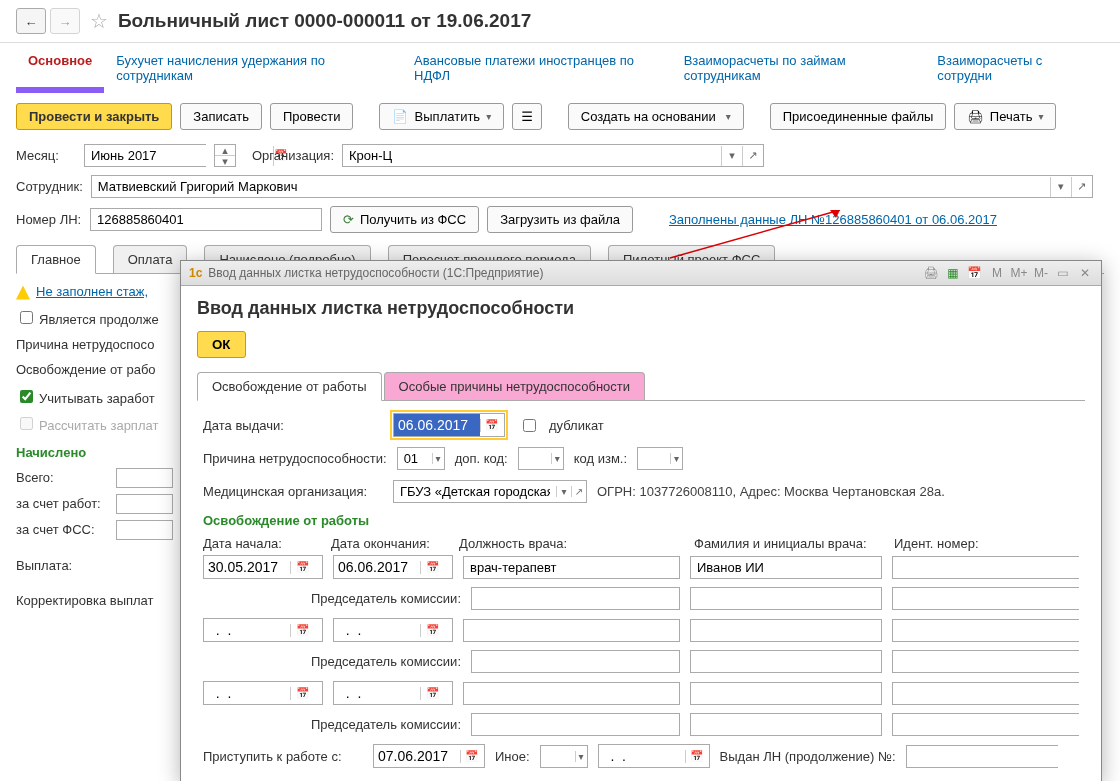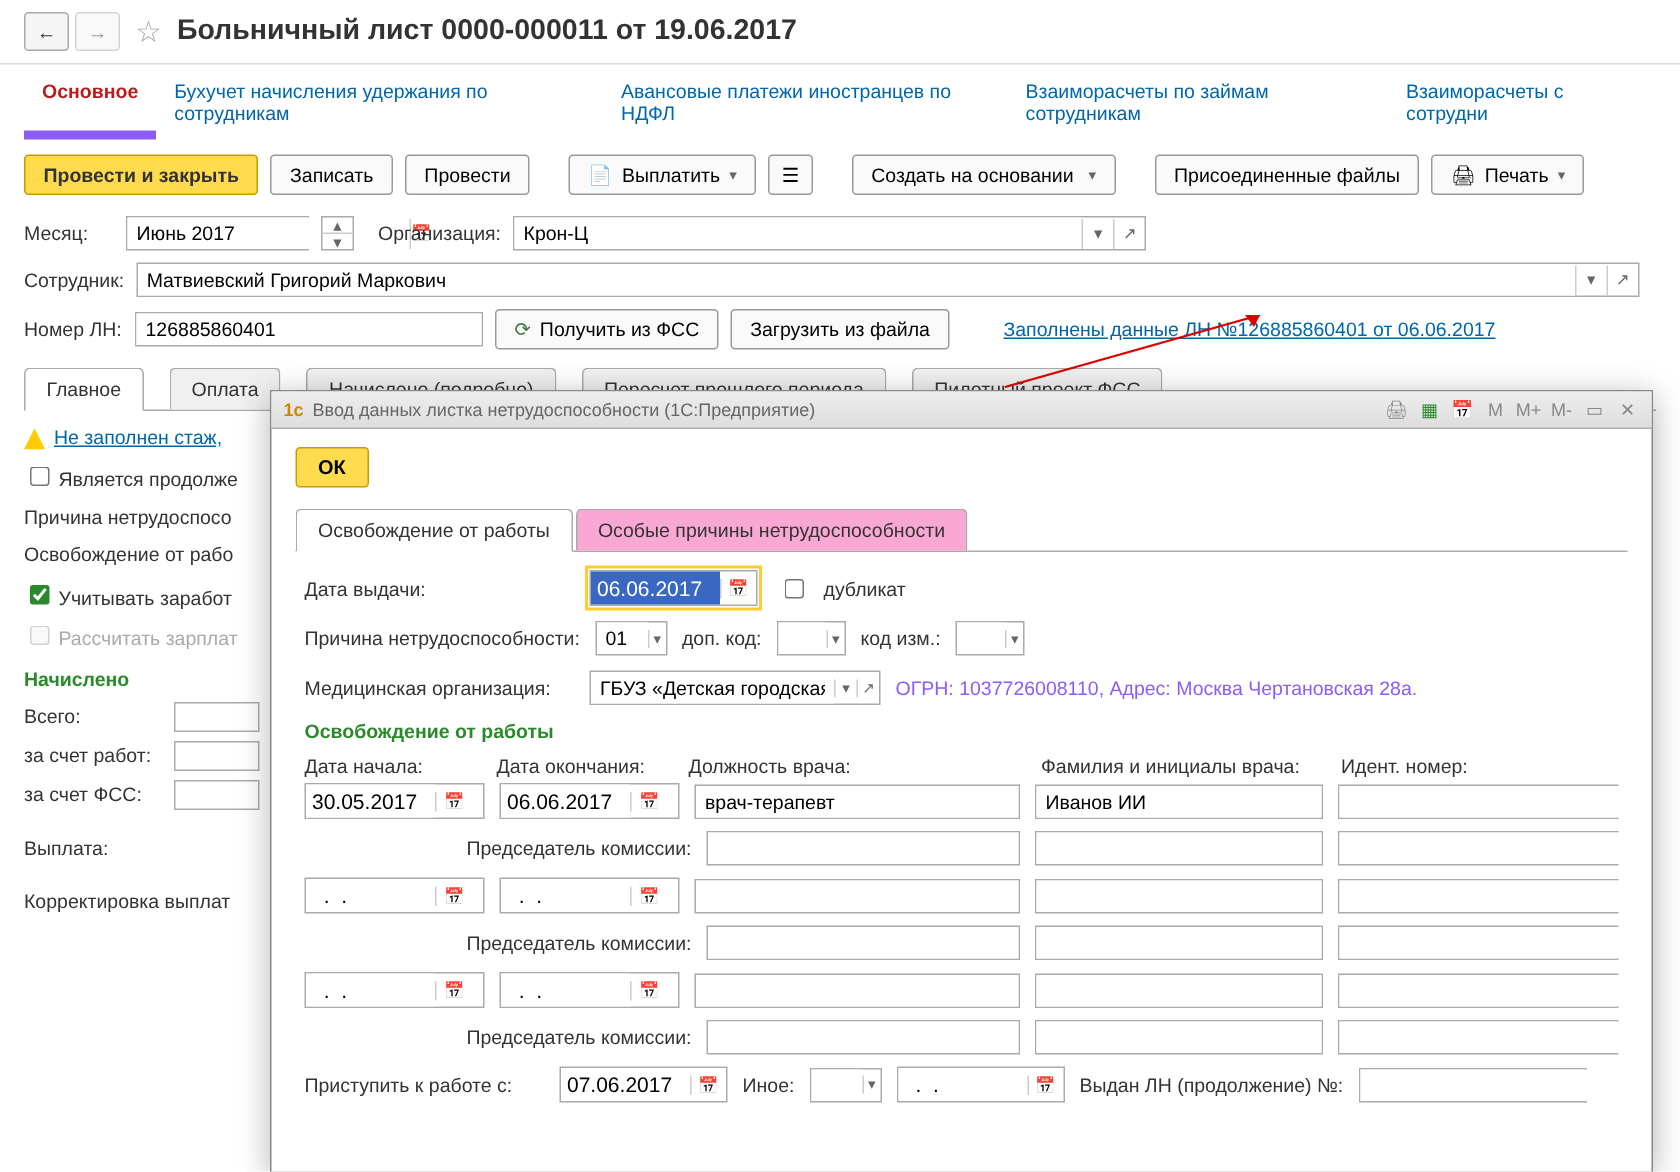--- a/index.html
+++ b/index.html
@@ -41,21 +41,21 @@
 .field-row{display:flex;align-items:center;gap:10px;margin-bottom:10px;font-size:13px}
 .field-lbl{min-width:180px}
 .date-input{display:flex;align-items:center;border:1px solid #aaa;background:#fff;width:110px}
 .date-input input{border:none;outline:none;width:78px;padding:3px 4px;font-size:14px}
 .date-input .cal{width:24px;text-align:center;border-left:1px solid #ccc;cursor:pointer;font-size:11px;color:#666}
 .date-input.hl{outline:2px solid #ffcc33;outline-offset:1px}
 .date-input.hl input{background:#3a67c2;color:#fff}
 .combo{display:flex;align-items:center;border:1px solid #aaa;background:#fff}
 .combo input{border:none;outline:none;padding:3px 6px;font-size:13px}
 .combo .dd{width:18px;text-align:center;border-left:1px solid #ccc;cursor:pointer;font-size:10px;color:#666}
-.info-text{color:#8b5cf6;font-size:13px}
+.info-text{color:#404040;font-size:13px}
 .grid-header{display:flex;gap:10px;margin-bottom:4px;font-size:13px}
 .grid-row{display:flex;gap:10px;margin-bottom:8px;align-items:center}
 .col-date{width:118px}
 .col-pos{flex:1}
 .col-name{width:190px}
 .col-id{width:185px}
 .chair-row{display:flex;align-items:center;gap:10px;margin:4px 0 8px 0}
 .chair-lbl{text-align:right;width:258px;font-size:13px}
 .arrow{position:absolute;left:660px;top:210px;width:200px;height:50px;pointer-events:none}
 .ti{width:16px;height:16px;display:inline-flex;align-items:center;justify-content:center;font-size:12px;color:#888;cursor:pointer}
@@ -193,20 +193,21 @@
       <span class="ti" style="color:#2a8a2a">▦</span>
       <span class="ti" style="color:#cc6600">📅</span>
       <span class="ti">M</span>
       <span class="ti">M+</span>
       <span class="ti">M-</span>
       <span class="ti">▭</span>
       <span class="ti">✕</span>
     </div>
   </div>
   <div class="popup-content">
+    <div class="popup-h1">Ввод данных листка нетрудоспособности</div>
     <button class="ok-btn">ОК</button>
 
     <div class="inner-tabs">
       <div class="inner-tab active">Освобождение от работы</div>
       <div class="inner-tab">Особые причины нетрудоспособности</div>
     </div>
 
     <div class="inner-body">
 
       <div class="field-row">

